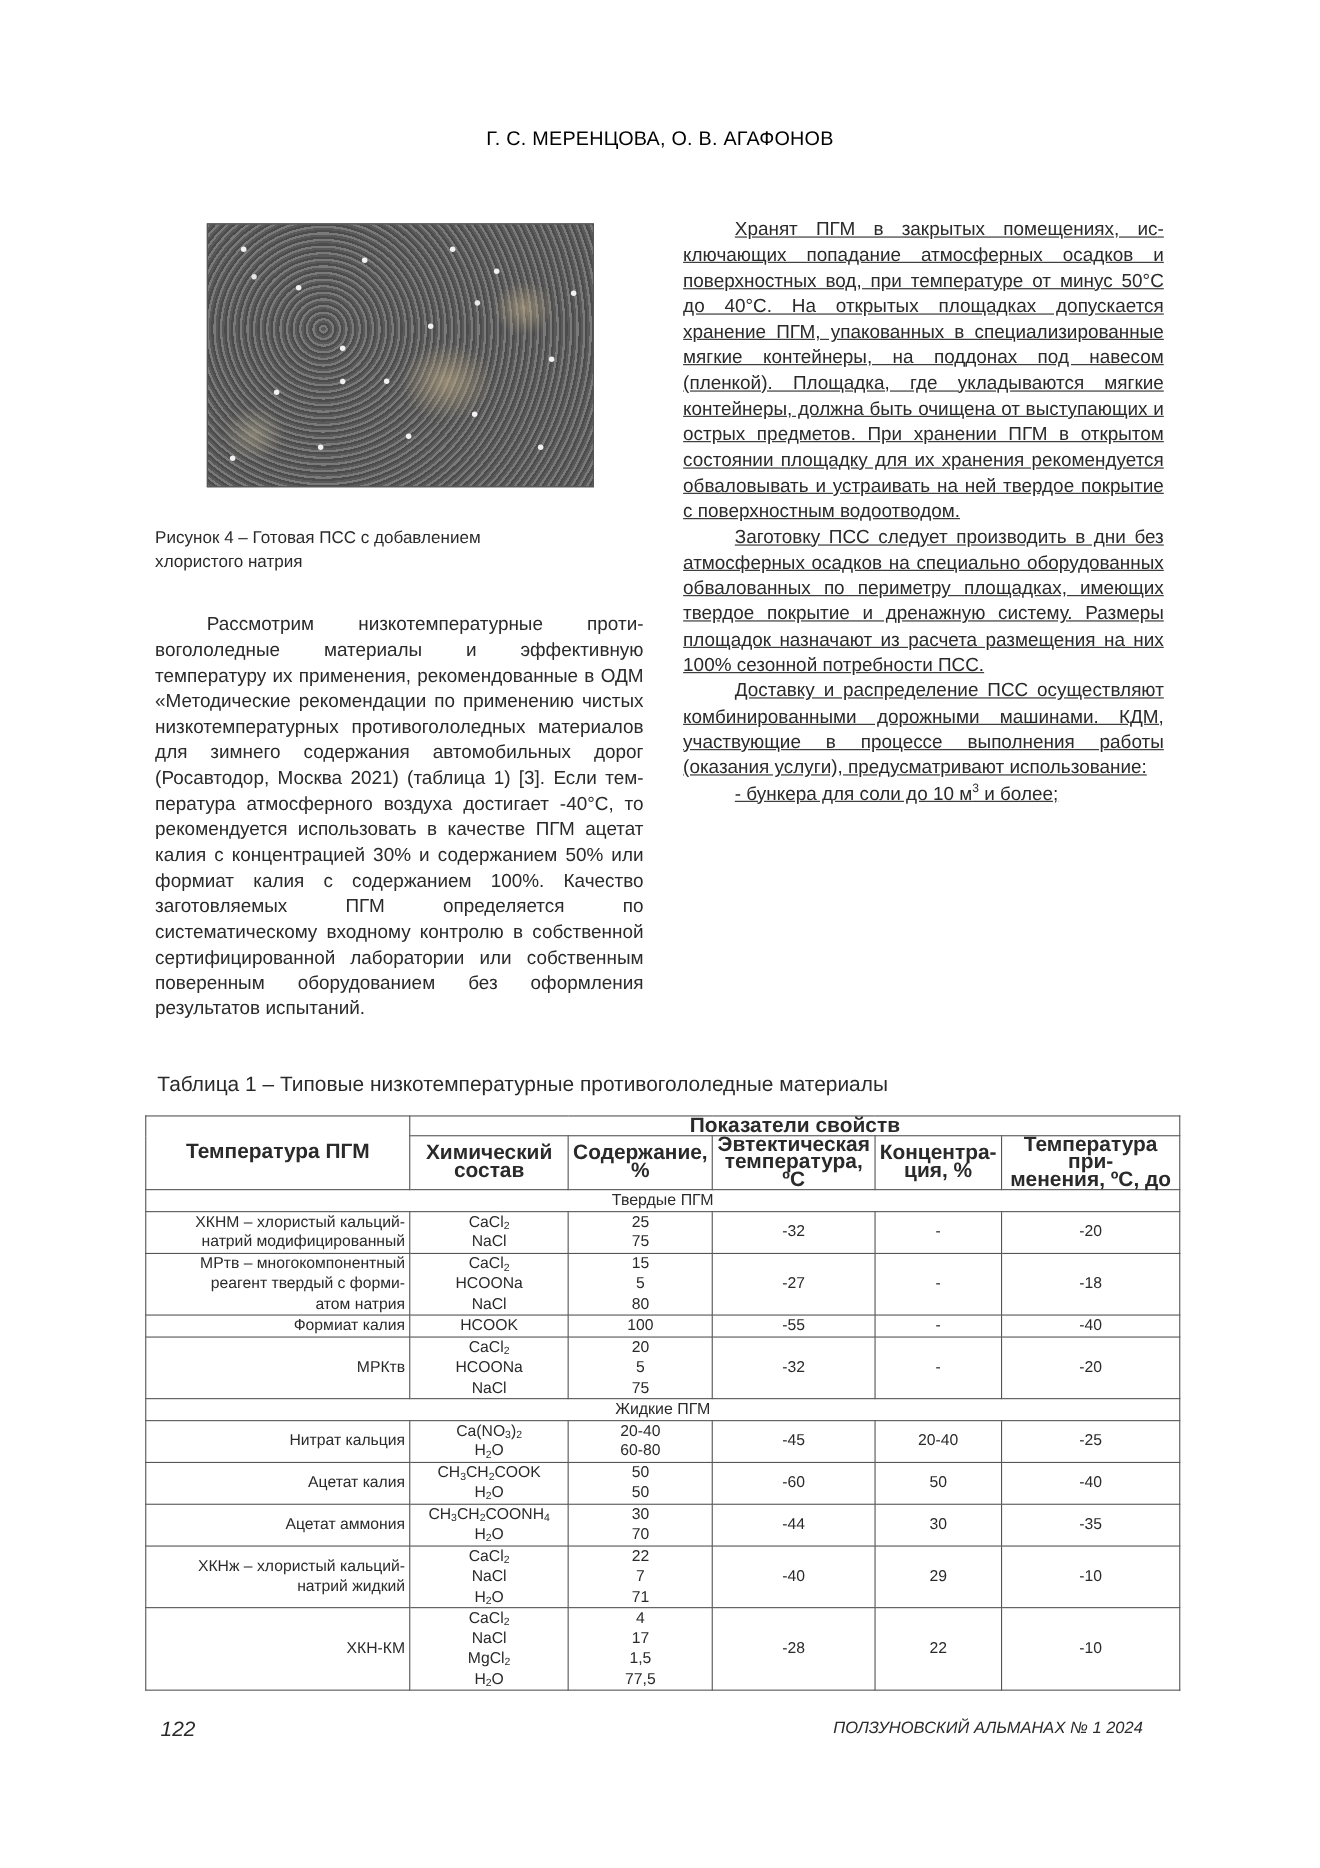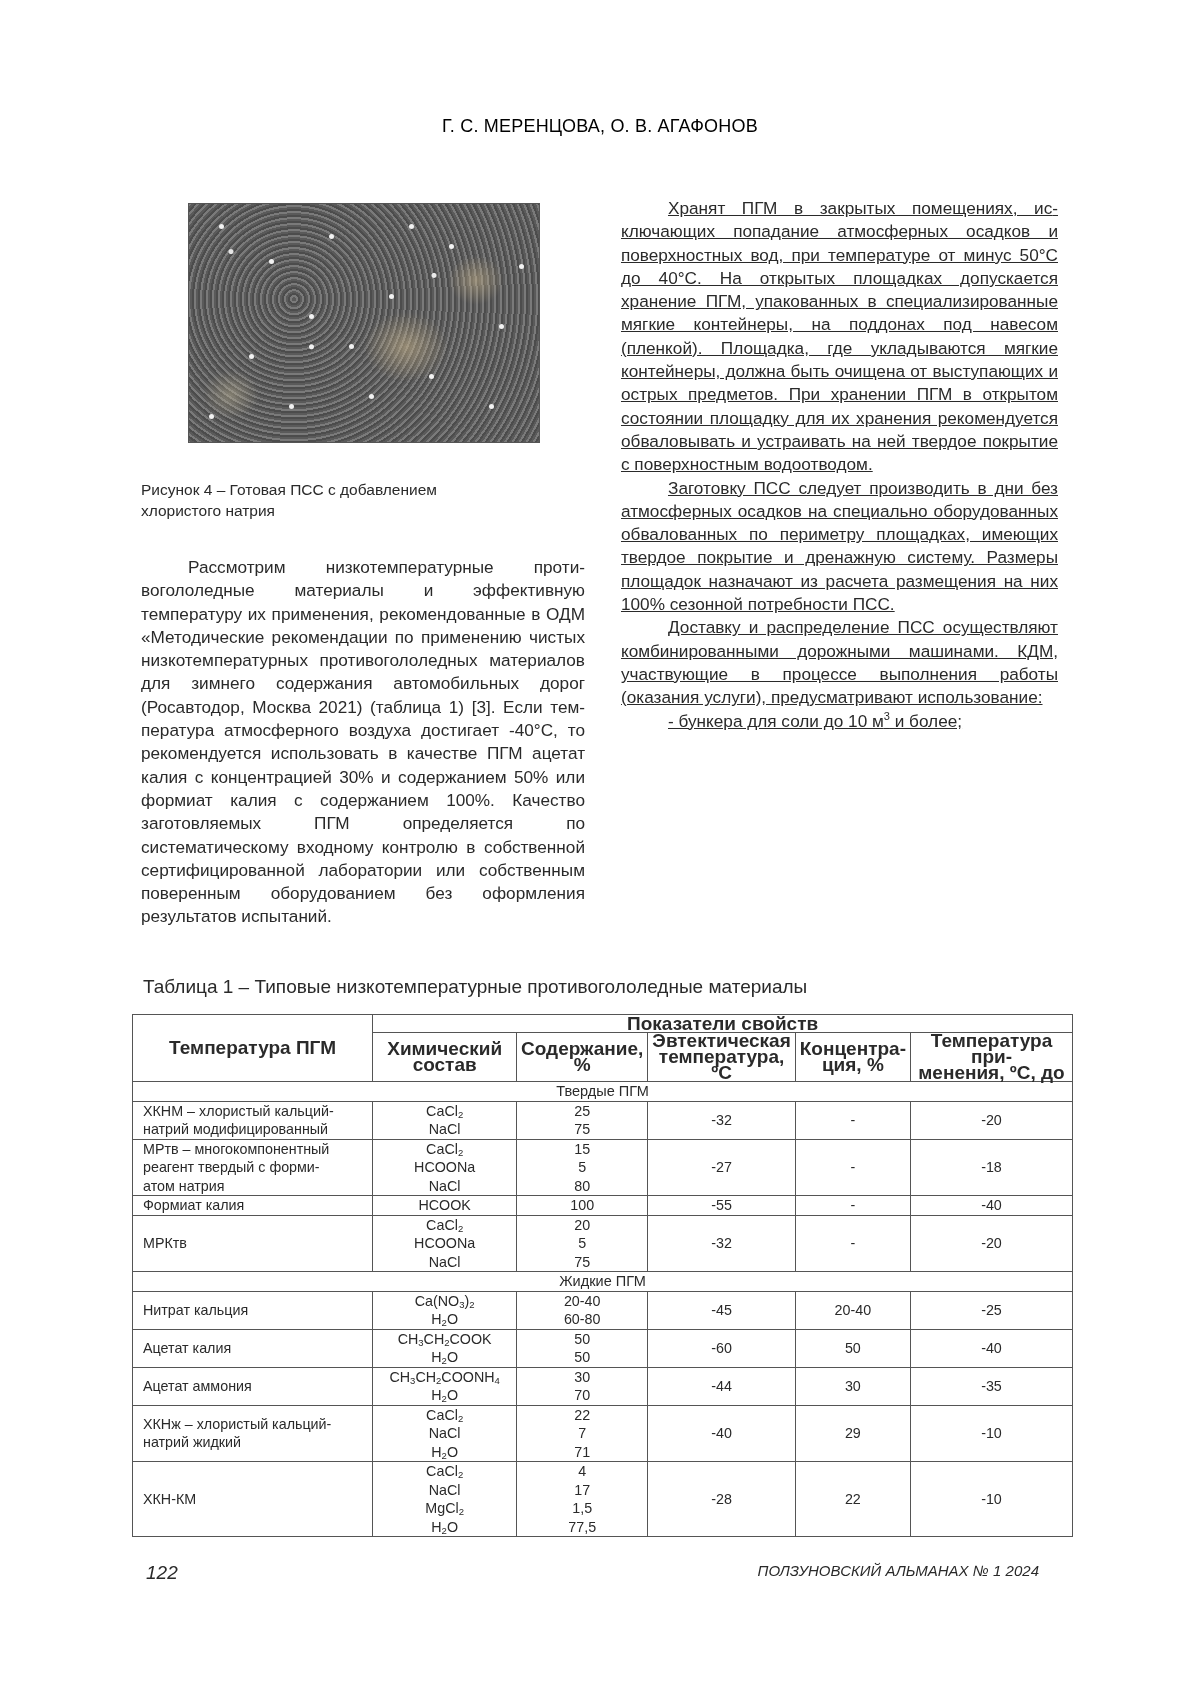--- a/index.html
+++ b/index.html
@@ -28,21 +28,21 @@
 
   .para { font-size: 17.2px; line-height: 23.3px; text-align: justify; text-indent: 47px; color: #2a2a2a; hyphens: manual; }
   .col-left .para { margin-top: 35px; }
   .para sup { font-size: 11px; line-height: 0; }
 
   .table-caption { position: absolute; left: 143px; top: 976px; font-size: 19px; color: #2a2a2a; }
 
   table.data { position: absolute; left: 132px; top: 1014px; width: 941px; border-collapse: collapse; font-size: 14.3px; color: #2a2a2a; }
   table.data td, table.data th { border: 1.5px solid #555; text-align: center; vertical-align: middle; padding: 0 4px; line-height: 18.5px; }
   table.data th { font-weight: bold; font-size: 19px; line-height: 16px; }
-  table.data td.name { text-align: left; padding-left: 10px; }
+  table.data td.name { text-align: right; padding-left: 10px; }
   table.data tr.section td { font-size: 14.5px; }
   table.data td sub { font-size: 9.5px; vertical-align: -2px; line-height: 0; }
   .stack div { line-height: 18.5px; }
 
   .footer-page { position: absolute; left: 146px; top: 1562px; font-style: italic; font-size: 19px; color: #2a2a2a; }
   .footer-journal { position: absolute; right: 161px; top: 1562px; font-style: italic; font-size: 15px; color: #2a2a2a; }
 </style>
 </head>
 <body>
 

